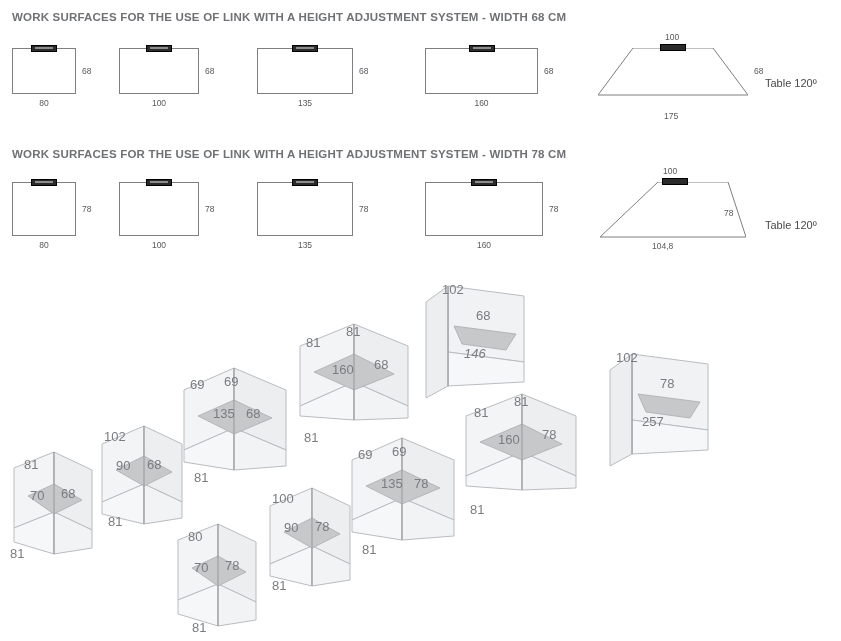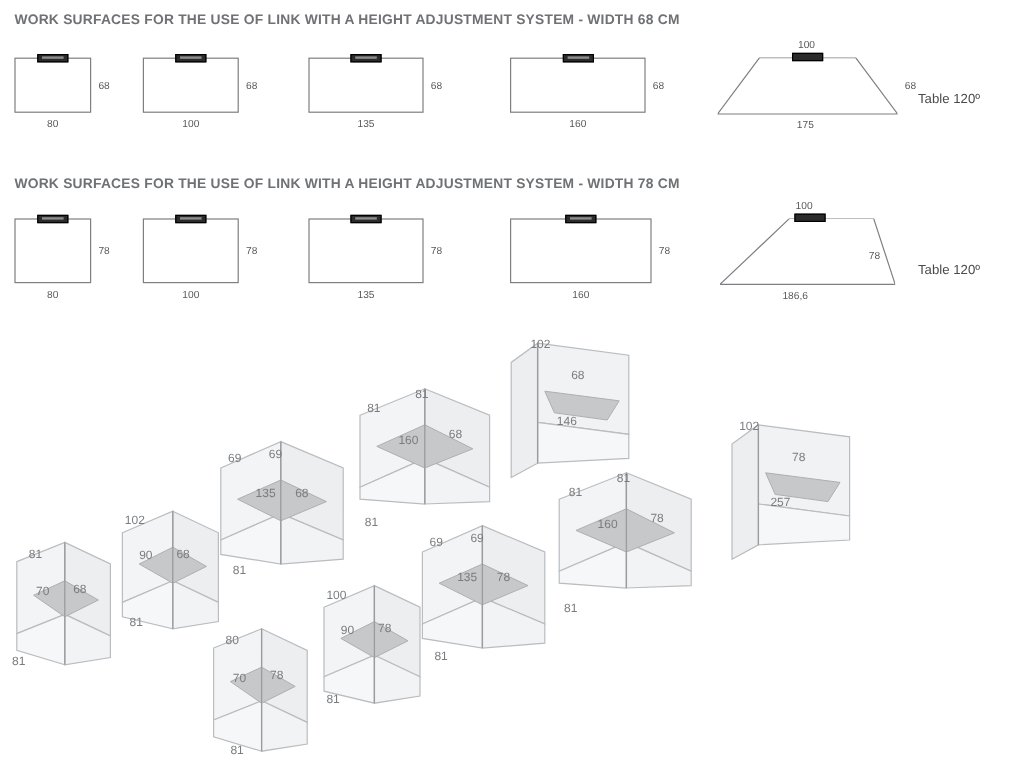--- a/index.html
+++ b/index.html
@@ -101,21 +101,21 @@
     white-space: nowrap;
   }
 
   
   .iso {
     position: absolute;
   }
   .iso svg { display: block; overflow: visible; }
   .iso-label {
     position: absolute;
-    font-size: 10px;
+    font-size: 13px;
     color: #7a7c7f;
     white-space: nowrap;
   }
 </style>
 </head>
 <body>
 
 <div class="page">
 
   <div class="section-title" id="title-68">WORK SURFACES FOR THE USE OF LINK WITH A HEIGHT ADJUSTMENT SYSTEM - WIDTH  68 CM</div>
@@ -154,21 +154,21 @@
       <div class="dim dim-bottom">160</div>
     </div>
 
     <div class="trap-wrap" style="left:598px; top:10px;">
       <svg width="150" height="48" viewBox="0 0 150 48">
         <polygon points="35,0 115,0 150,47 0,47" fill="#ffffff" stroke="#7d7f82" stroke-width="1"></polygon>
       </svg>
       <div style="position:absolute; left:62px; top:-4px; width:26px; height:7px; background:#2b2b2b; border:1px solid #000; box-sizing:border-box;"></div>
       <div class="dim" style="left:67px; top:-16px;">100</div>
       <div class="dim" style="left:156px; top:18px;">68</div>
-      <div class="dim" style="left:66px; top:51px;">175</div>
+      <div class="dim" style="left:66px; top:63px;">175</div>
     </div>
 
     <div class="table120" style="left:765px; top:39px;">Table 120º</div>
   </div>
 
   <div class="section-title" id="title-78">WORK SURFACES FOR THE USE OF LINK WITH A HEIGHT ADJUSTMENT SYSTEM - WIDTH  78 CM</div>
 
   <div class="plan-row" id="row-78">
 
     <div class="plan" style="left:12px; top:10px; width:64px; height:54px;">
@@ -203,21 +203,21 @@
       <div class="dim dim-bottom">160</div>
     </div>
 
     <div class="trap-wrap" style="left:600px; top:10px;">
       <svg width="146" height="56" viewBox="0 0 146 56">
         <polygon points="58,0 128,0 146,55 0,55" fill="#ffffff" stroke="#7d7f82" stroke-width="1"></polygon>
       </svg>
       <div style="position:absolute; left:62px; top:-4px; width:26px; height:7px; background:#2b2b2b; border:1px solid #000; box-sizing:border-box;"></div>
       <div class="dim" style="left:63px; top:-16px;">100</div>
       <div class="dim" style="left:124px; top:26px;">78</div>
-      <div class="dim" style="left:52px; top:59px;">186,6</div>
+      <div class="dim" style="left:52px; top:59px;">104,8</div>
     </div>
 
     <div class="table120" style="left:765px; top:47px;">Table 120º</div>
   </div>
 
   <div class="iso" style="left:8px; top:450px;">
     <svg width="90" height="110" viewBox="0 0 90 110">
       <g stroke="#b9bcc0" stroke-width="1" fill="none">
         <polygon points="6,18 46,2 46,62 6,78" fill="#f3f4f6"></polygon>
         <polygon points="46,2 84,20 84,80 46,62" fill="#eceef0"></polygon>
@@ -293,21 +293,21 @@
       <g stroke="#b9bcc0" stroke-width="1" fill="none">
         <polygon points="34,8 110,18 110,84 34,74" fill="#f1f2f4"></polygon>
         <polygon points="34,74 110,84 110,104 34,108" fill="#f6f7f8"></polygon>
         <polygon points="34,8 34,108 12,120 12,24" fill="#eceef0"></polygon>
       </g>
       <polygon points="40,48 102,56 92,72 48,66" fill="#c6c8ca" stroke="#aaacae" stroke-width="0.8"></polygon>
       <path d="M34,8 L34,108" stroke="#9a9c9f" stroke-width="1.1" fill="none"></path>
     </svg>
     <div class="iso-label" style="left:28px; top:4px;">102</div>
     <div class="iso-label" style="left:62px; top:30px;">68</div>
-    <div class="iso-label" style="left:50px; top:68px;">146</div>
+    <div class="iso-label" style="left:50px; top:68px;font-style:italic;">146</div>
   </div>
 
   <div class="iso" style="left:170px; top:520px;">
     <svg width="92" height="112" viewBox="0 0 92 112">
       <g stroke="#b9bcc0" stroke-width="1" fill="none">
         <polygon points="8,20 48,4 48,64 8,80" fill="#f3f4f6"></polygon>
         <polygon points="48,4 86,22 86,82 48,64" fill="#eceef0"></polygon>
         <polygon points="8,80 48,64 48,106 8,94" fill="#f6f7f8"></polygon>
         <polygon points="48,64 86,82 86,100 48,106" fill="#f2f3f4"></polygon>
       </g>

